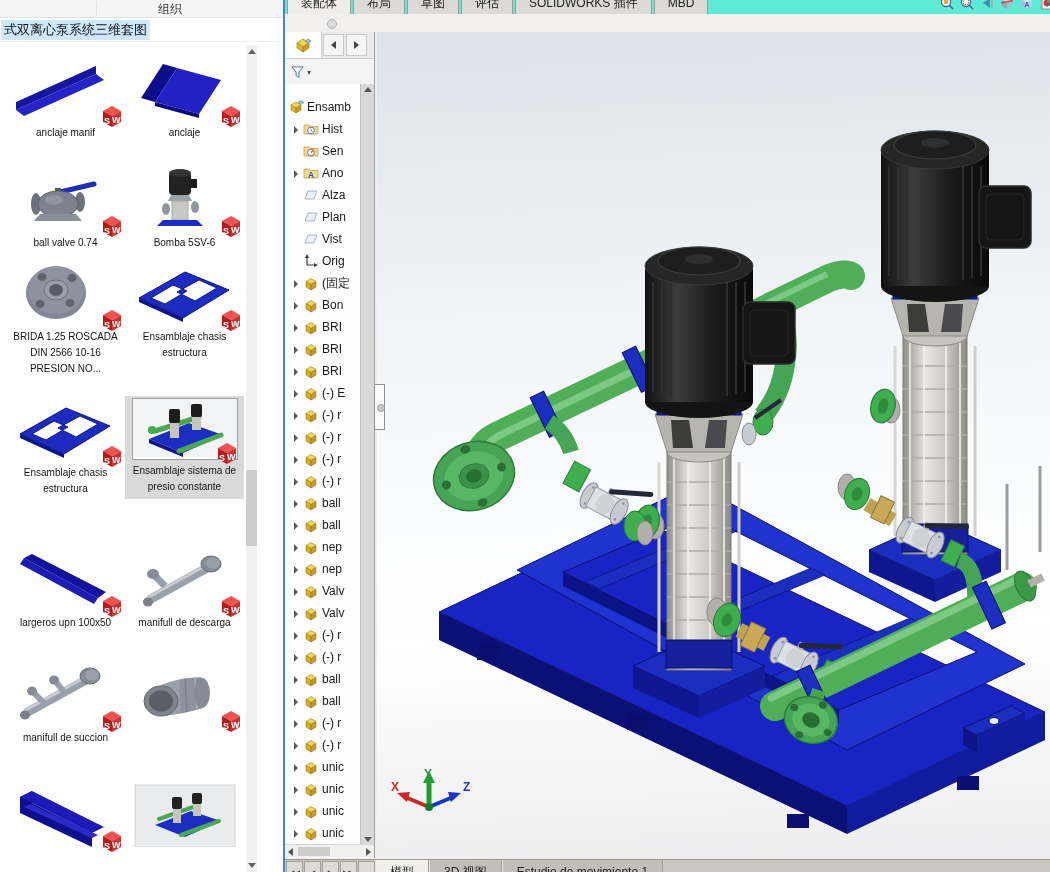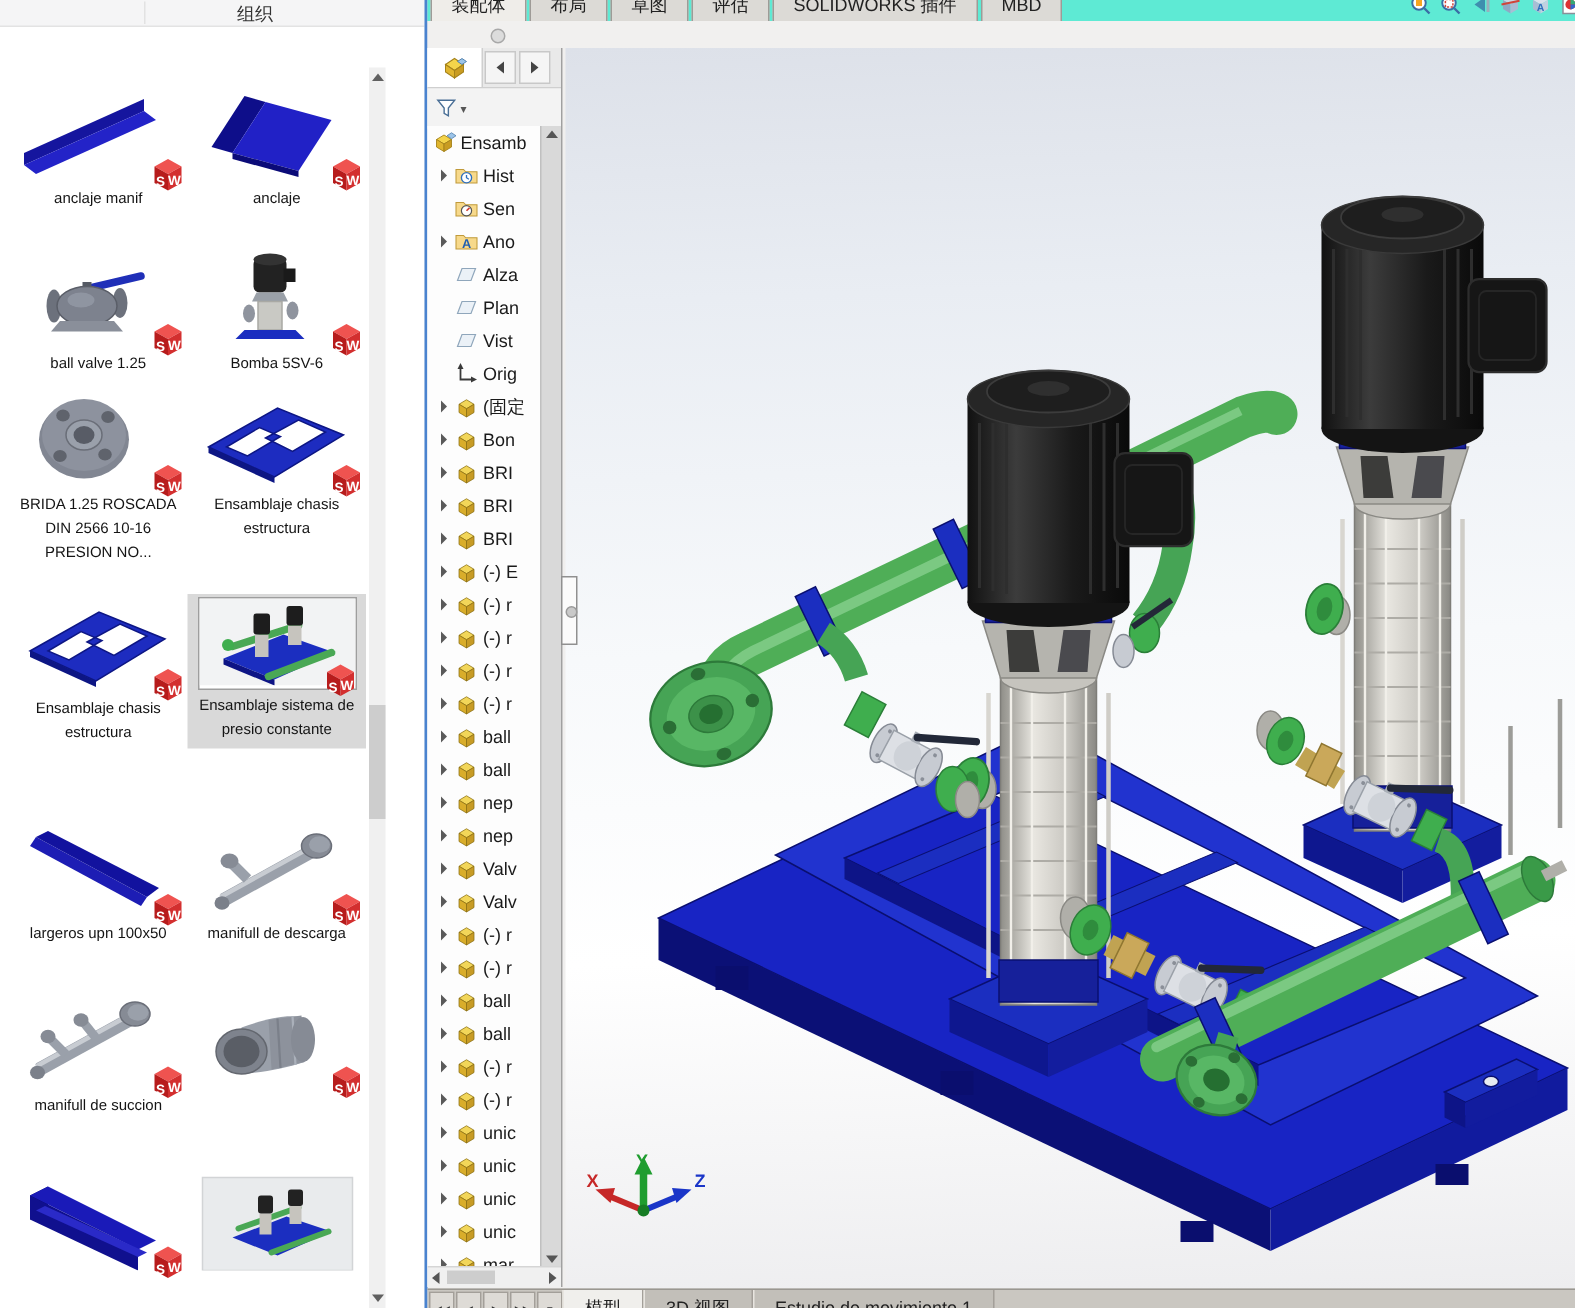--- a/index.html
+++ b/index.html
@@ -48,21 +48,21 @@
   #fm{left:0;top:32px;width:90px;height:826px;background:#fbfbfb;border-right:1px solid #a0a0a0;box-sizing:border-box;}
   #fm-tabs{height:26px;background:#e9e9e9;border-bottom:1px solid #cfcfcf;display:flex;align-items:stretch;}
   #fm-tab-active{width:36px;background:#fff;border-right:1px solid #cfcfcf;display:flex;align-items:center;justify-content:center;}
   .fm-arrowbtn{width:19px;margin:2px 1px;background:#f5f5f5;border:1px solid #c8c8c8;display:flex;align-items:center;justify-content:center;}
   .tri-l{width:0;height:0;border-top:4px solid transparent;border-bottom:4px solid transparent;border-right:5px solid #444;}
   .tri-r{width:0;height:0;border-top:4px solid transparent;border-bottom:4px solid transparent;border-left:5px solid #444;}
   #fm-filter{height:26px;background:#f3f3f3;border-bottom:1px solid #dedede;display:flex;align-items:center;padding-left:5px;gap:2px;}
   #fm-filter .caret{font-size:8px;color:#555;}
   #tree-rows{position:absolute;top:52px;left:0;right:13px;bottom:13px;overflow:hidden;background:#fdfdfd;}
   .t-row{display:flex;align-items:center;height:22px;padding-left:9px;white-space:nowrap;}
-  .t-row.t-root{padding-left:3px;}
+  .t-row.t-root{padding-left:3px;margin-top:12px;}
   .t-arrow{width:9px;flex:0 0 9px;display:inline-block;}
   .t-arrow::before{content:"";display:inline-block;width:0;height:0;border-left:4px solid #5a5a5a;border-top:4px solid transparent;border-bottom:4px solid transparent;}
   .t-arrow.hid::before{border-left-color:transparent;}
   .t-icon{width:16px;height:16px;flex:0 0 16px;margin-right:3px;}
   .t-icon svg{width:16px;height:16px;display:block;}
   .t-label{font-size:12px;color:#1a1a1a;}
   #fm-track{position:absolute;right:0;top:52px;bottom:13px;width:13px;background:#d9d9d9;border-left:1px solid #c0c0c0;}
   #fm-track .up,#fm-track .dn{position:absolute;left:3px;width:0;height:0;border-left:4px solid transparent;border-right:4px solid transparent;}
   #fm-track .up{top:3px;border-bottom:5px solid #555;}
   #fm-track .dn{bottom:3px;border-top:5px solid #555;}
@@ -89,20 +89,23 @@
   .mb-tab.active{background:#f0efec;}
 </style>
 </head>
 <body>
 
 <div id="explorer" class="abs">
   <div id="exp-toolbar" class="abs">
     <div class="sep"></div>
     <span id="exp-organize">组织</span>
   </div>
+  <div id="exp-filebar" class="abs">
+    <span id="exp-filename">式双离心泵系统三维套图</span>
+  </div>
 
   <div class="exp-row" style="top:56px">
     <div class="exp-item">
       <div class="thumbwrap">
           <svg class="part" width="112" height="64" viewBox="0 0 112 64">
         <polygon points="6,44 86,8 86,16 6,52" fill="#15159e"></polygon>
         <polygon points="6,52 86,16 94,22 14,58" fill="#2323c8"></polygon>
       </svg>
           <svg class="swbadge" viewBox="0 0 26 26">
             <polygon points="5,9 14,4 23,9 14,14" fill="#ef5350"></polygon>
@@ -146,21 +149,21 @@
         <polygon points="30,46 66,46 72,53 24,53" fill="#8a8f9a"></polygon>
       </svg>
           <svg class="swbadge" viewBox="0 0 26 26">
             <polygon points="5,9 14,4 23,9 14,14" fill="#ef5350"></polygon>
             <polygon points="5,9 14,14 14,25 5,20" fill="#b71c1c"></polygon>
             <polygon points="14,14 23,9 23,20 14,25" fill="#d32f2f"></polygon>
             <text x="6" y="22" font-size="9" fill="#fff" font-weight="bold">S</text>
             <text x="14" y="21" font-size="9" fill="#fff" font-weight="bold">W</text>
           </svg>
         </div>
-      <div class="exp-label">ball valve 1.25</div>
+      <div class="exp-label">ball valve 0.74</div>
     </div>
     <div class="exp-item">
       <div class="thumbwrap">
           <svg class="part" width="112" height="64" viewBox="0 0 112 64">
         <rect x="40" y="4" width="22" height="23" rx="4" fill="#222"></rect>
         <ellipse cx="51" cy="5" rx="11" ry="4" fill="#333"></ellipse>
         <rect x="60" y="11" width="8" height="9" fill="#1a1a1a"></rect>
         <polygon points="42,27 60,27 63,33 39,33" fill="#9aa0a8"></polygon>
         <ellipse cx="37" cy="41" rx="4" ry="6" fill="#8f949e"></ellipse>
         <ellipse cx="66" cy="39" rx="4" ry="6" fill="#8f949e"></ellipse>

